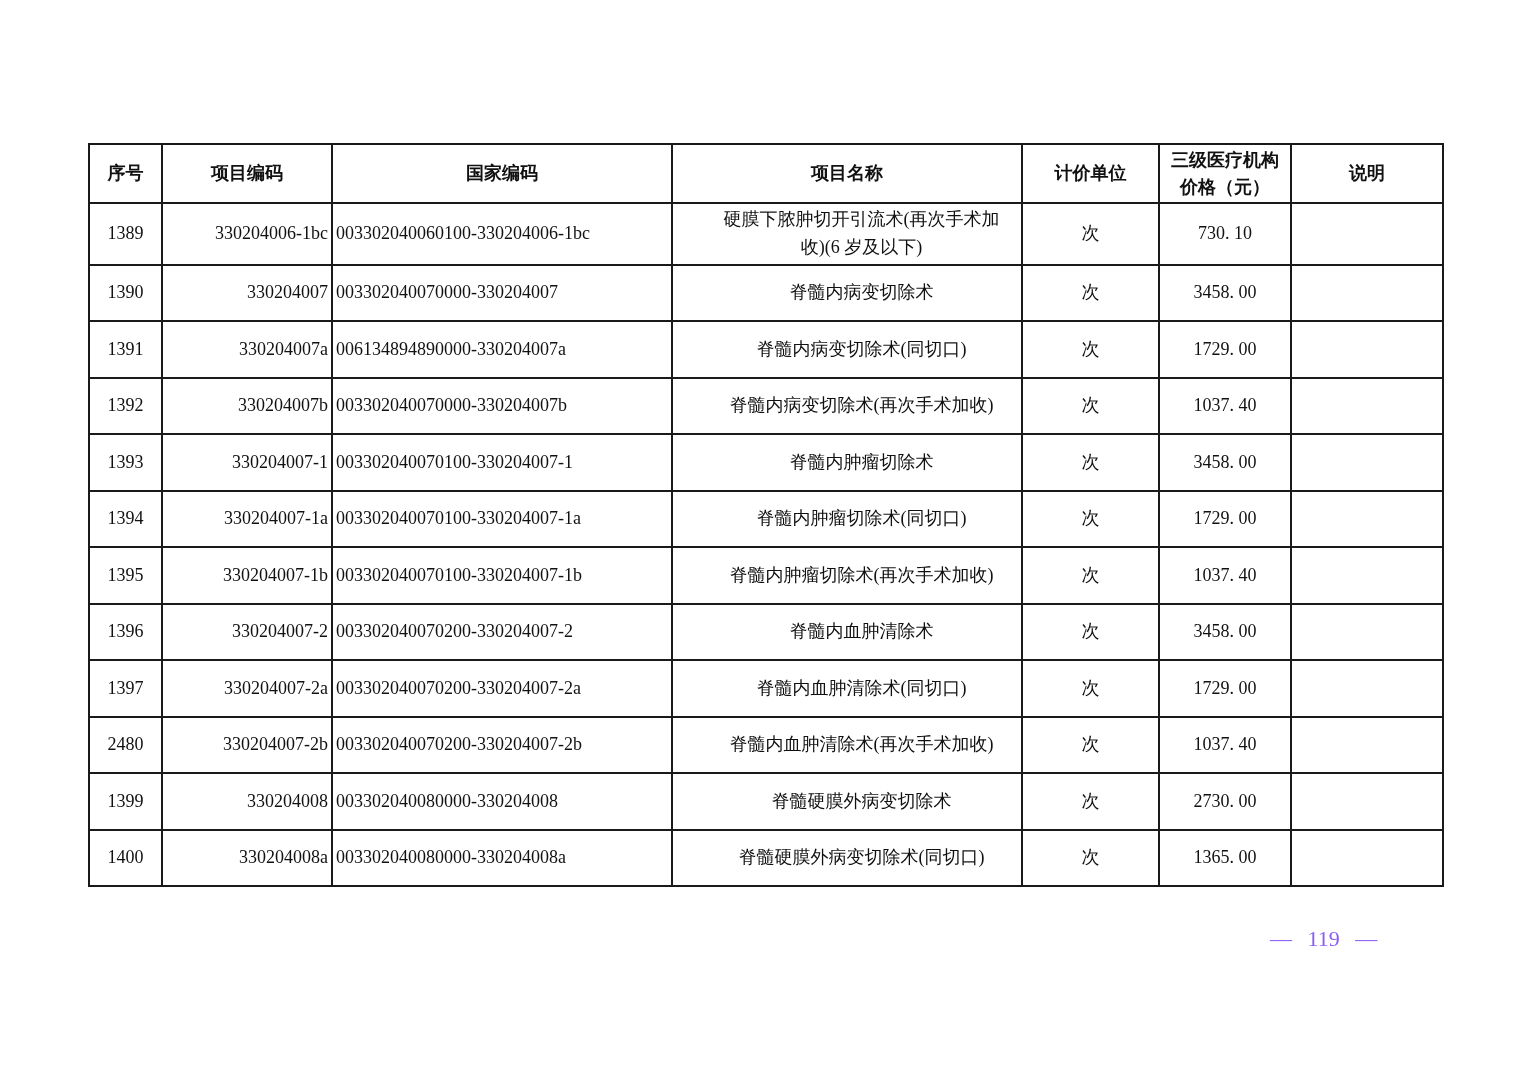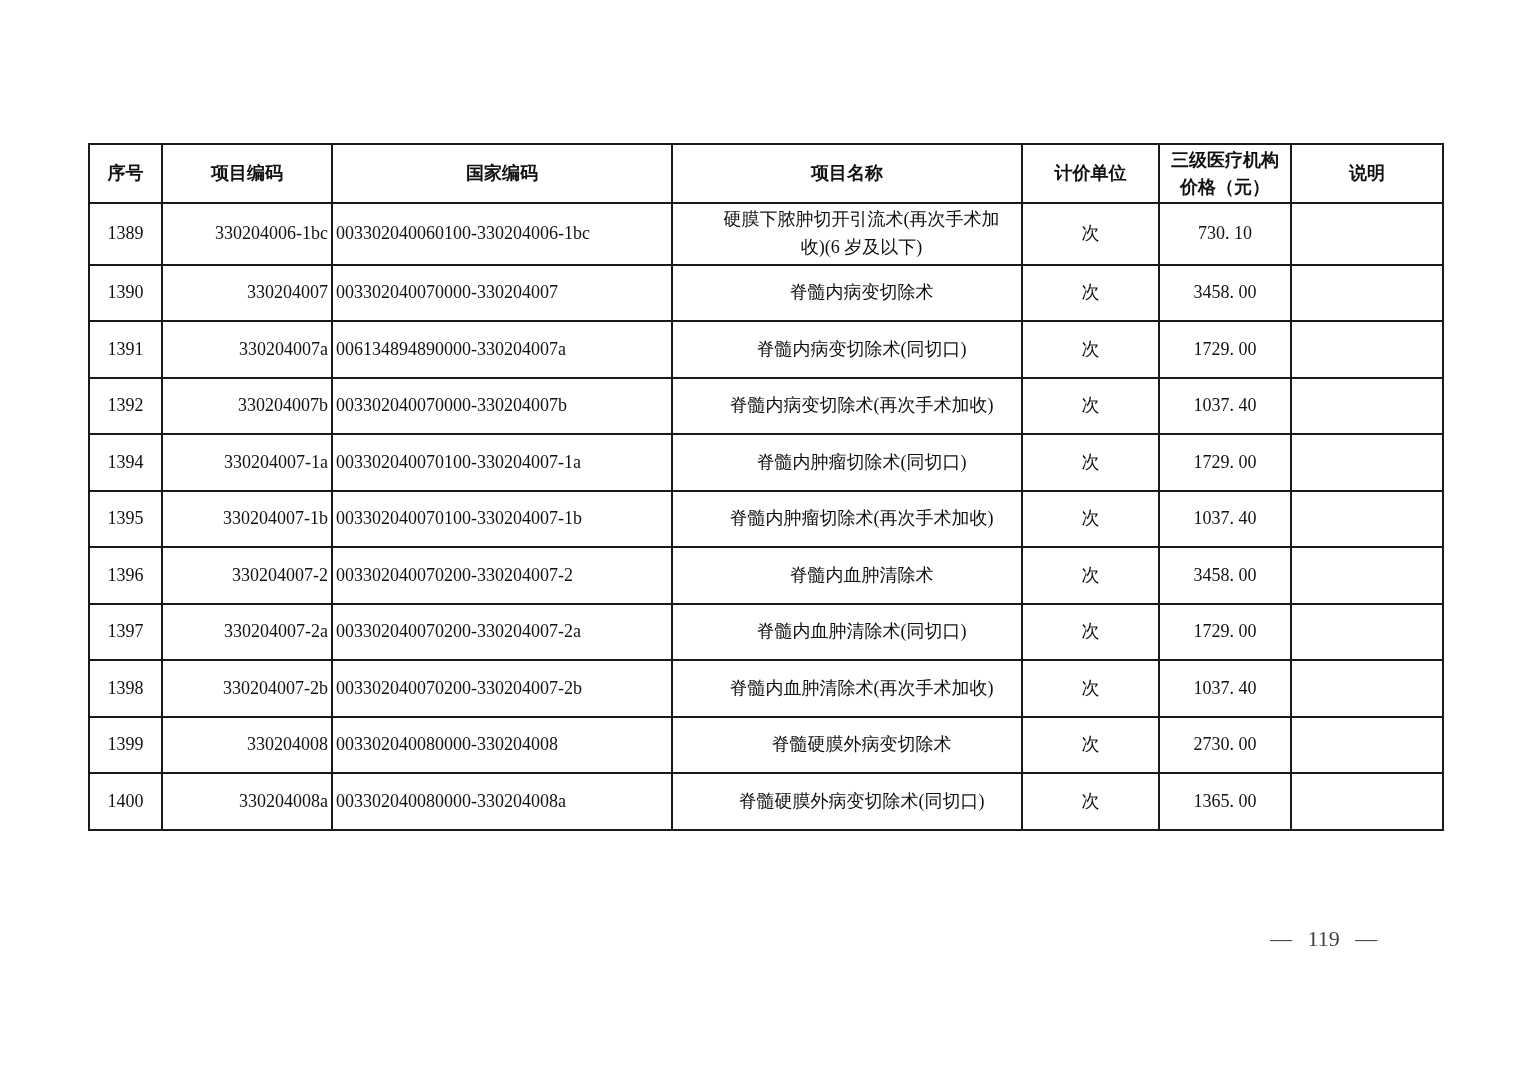--- a/index.html
+++ b/index.html
@@ -63,21 +63,21 @@
   col.w-unit  { width: 137px; }
   col.w-price { width: 132px; }
   col.w-note  { width: 152px; }
 
   .page-number {
     position: absolute;
     left: 1270px;
     top: 926px;
     font-family: "Liberation Serif", serif;
     font-size: 22px;
-    color: #404040;
+    color: #8b5cf6;
     word-spacing: 10px;
     white-space: nowrap;
   }
 </style>
 </head>
 <body>
 
 <div class="table-wrap">
   <table class="price-table">
     <colgroup>
@@ -133,20 +133,29 @@
         <tr>
     <td class="c-seq">1392</td>
     <td class="c-code">330204007b</td>
     <td class="c-ncode">003302040070000-330204007b</td>
     <td class="c-name">脊髓内病变切除术(再次手术加收)</td>
     <td class="c-unit">次</td>
     <td class="c-price">1037. 40</td>
     <td class="c-note"></td>
   </tr>
         <tr>
+    <td class="c-seq">1393</td>
+    <td class="c-code">330204007-1</td>
+    <td class="c-ncode">003302040070100-330204007-1</td>
+    <td class="c-name">脊髓内肿瘤切除术</td>
+    <td class="c-unit">次</td>
+    <td class="c-price">3458. 00</td>
+    <td class="c-note"></td>
+  </tr>
+        <tr>
     <td class="c-seq">1394</td>
     <td class="c-code">330204007-1a</td>
     <td class="c-ncode">003302040070100-330204007-1a</td>
     <td class="c-name">脊髓内肿瘤切除术(同切口)</td>
     <td class="c-unit">次</td>
     <td class="c-price">1729. 00</td>
     <td class="c-note"></td>
   </tr>
         <tr>
     <td class="c-seq">1395</td>
@@ -169,21 +178,21 @@
         <tr>
     <td class="c-seq">1397</td>
     <td class="c-code">330204007-2a</td>
     <td class="c-ncode">003302040070200-330204007-2a</td>
     <td class="c-name">脊髓内血肿清除术(同切口)</td>
     <td class="c-unit">次</td>
     <td class="c-price">1729. 00</td>
     <td class="c-note"></td>
   </tr>
         <tr>
-    <td class="c-seq">1398</td>
+    <td class="c-seq">2480</td>
     <td class="c-code">330204007-2b</td>
     <td class="c-ncode">003302040070200-330204007-2b</td>
     <td class="c-name">脊髓内血肿清除术(再次手术加收)</td>
     <td class="c-unit">次</td>
     <td class="c-price">1037. 40</td>
     <td class="c-note"></td>
   </tr>
         <tr>
     <td class="c-seq">1399</td>
     <td class="c-code">330204008</td>

